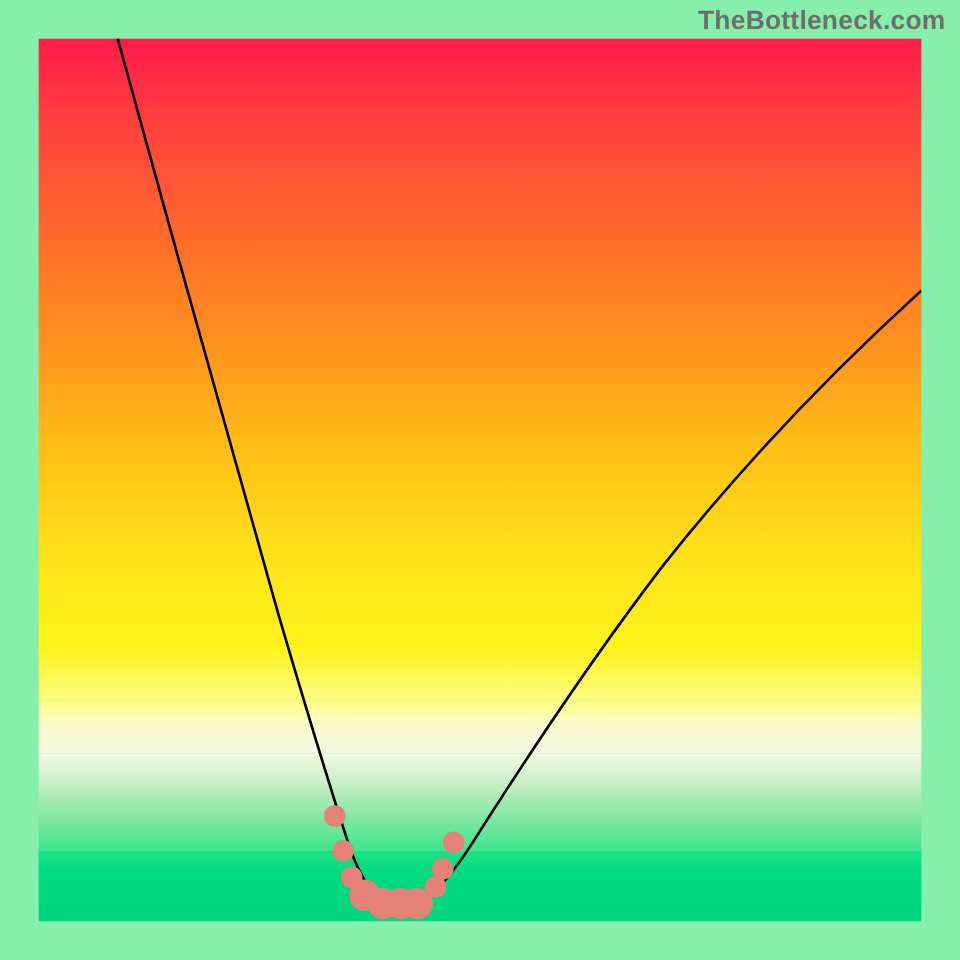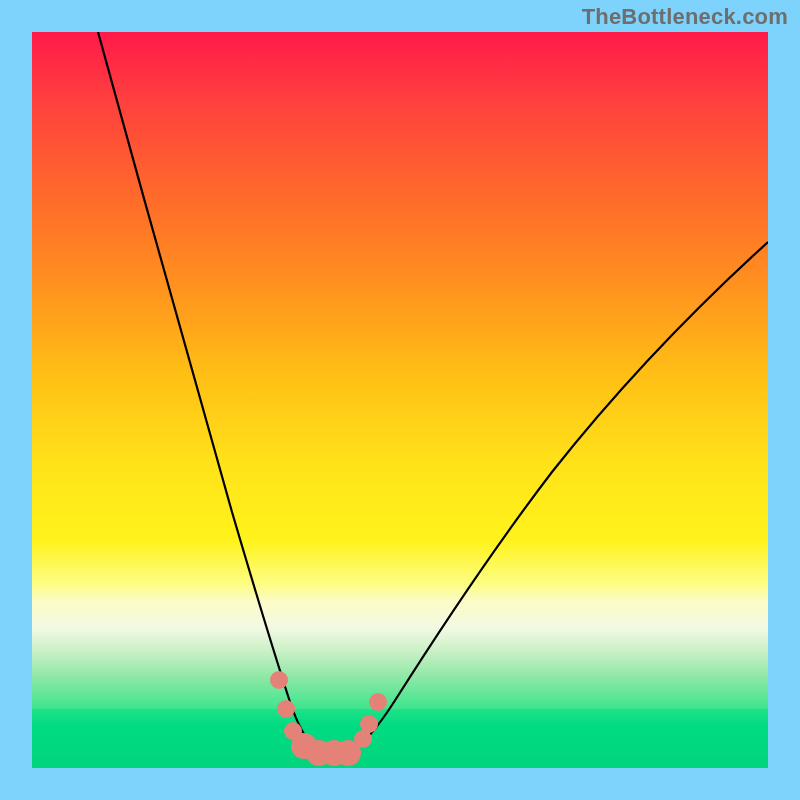--- a/index.html
+++ b/index.html
@@ -1,16 +1,16 @@
 <!DOCTYPE html>
 <html><head>
 <meta charset="utf-8">
 <style>
 body{margin:0;padding:0;background:#000;width:800px;height:800px;overflow:hidden;font-family:Arial,Helvetica,sans-serif}
-.frame{position:relative;width:800px;height:800px;background:#7dd3fc}
+.frame{position:relative;width:800px;height:800px;background:#86efac}
 .watermark{position:absolute;top:4px;right:12px;color:#6e6e6e;font-size:22px;font-weight:600;letter-spacing:.2px;z-index:10}
 .plot{position:absolute;left:32px;top:32px;width:736px;height:736px;overflow:hidden}
 .grad{position:absolute;inset:0}
 .g0{top:0;height:75%;background:linear-gradient(180deg,#ff1a4a 0%,#ff3f3f 12%,#ff6b2a 30%,#ff8f1f 45%,#ffbf15 62%,#ffe21a 78%,#fff31b 92%,#fdfd84 100%)}
 .g1{top:75%;height:6%;background:linear-gradient(180deg,#fdfd84 0%,#fbfcc7 40%,#f2f9e3 100%)}
 .g2{top:81%;height:11%;background:linear-gradient(180deg,#f2f9e3 0%,#c8f0c5 30%,#8ee8a6 60%,#3de58e 100%)}
 .g3{top:92%;height:8%;background:linear-gradient(180deg,#1ee287 0%,#00db82 30%,#01d57e 100%)}
 svg.curves{position:absolute;inset:0;width:100%;height:100%}
 path.curve{fill:none;stroke:#000;stroke-width:2.2}
 .marker{position:absolute;width:18px;height:18px;border-radius:50%;background:#e48277;transform:translate(-50%,-50%)}

